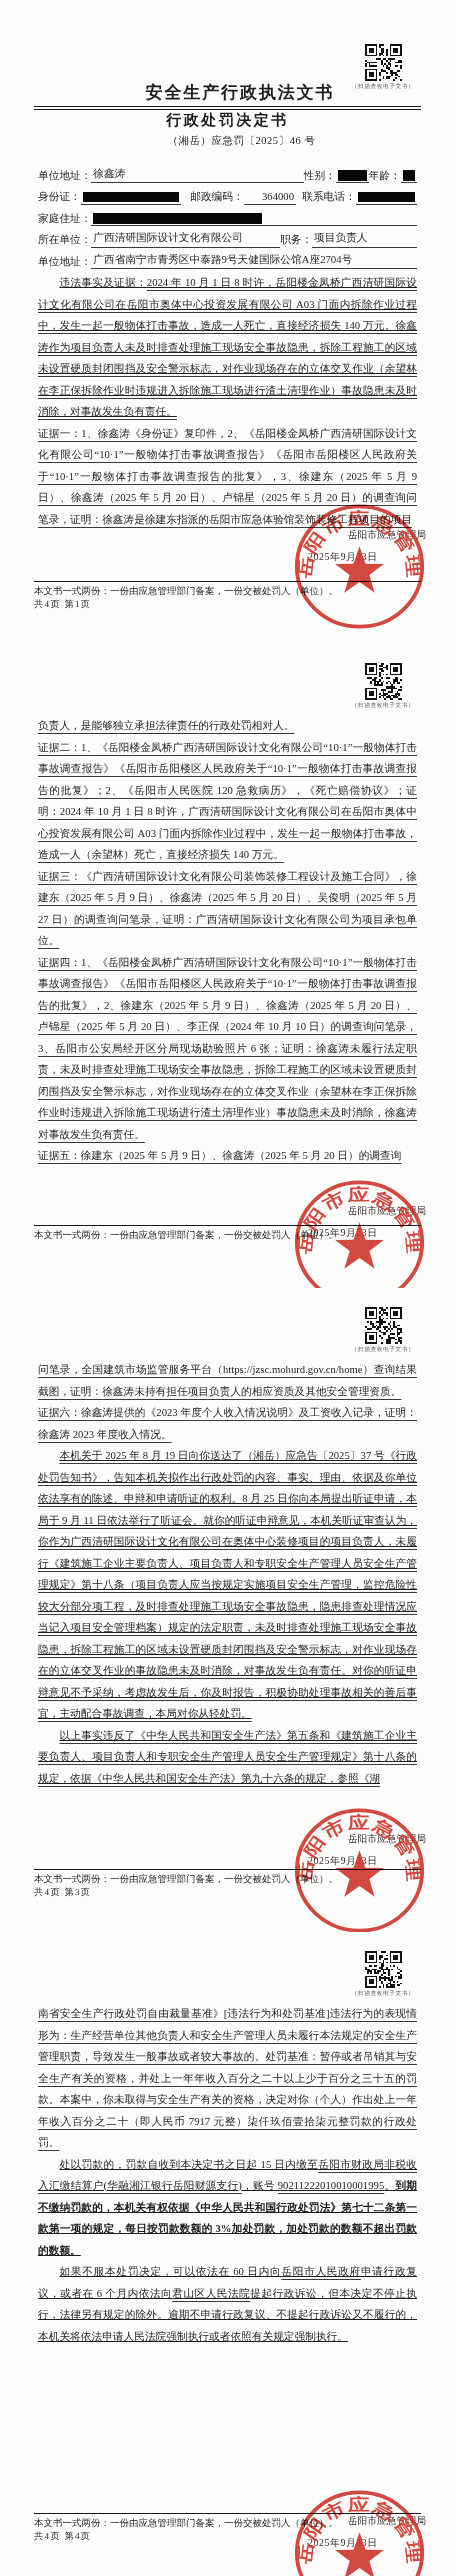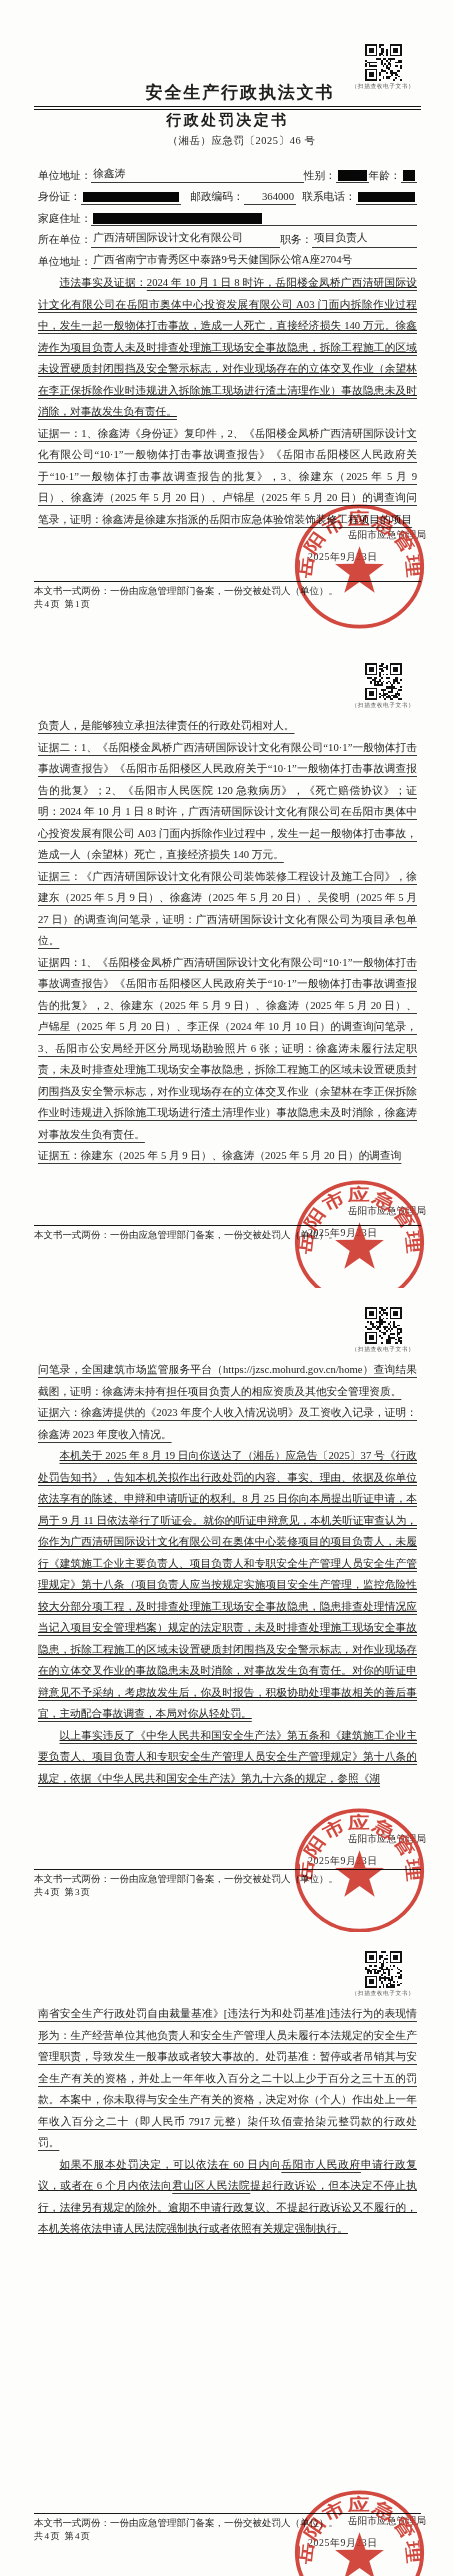--- a/index.html
+++ b/index.html
@@ -660,20 +660,21 @@
           <rect x="15" y="1" width="5" height="5" fill="#ffffff"></rect>
           <rect x="16" y="2" width="3" height="3" fill="#121212"></rect>
           <rect x="0" y="14" width="7" height="7" fill="#121212"></rect>
           <rect x="1" y="15" width="5" height="5" fill="#ffffff"></rect>
           <rect x="2" y="16" width="3" height="3" fill="#121212"></rect>
         </svg>
       <div class="qr-caption">（扫描查收电子文书）</div>
     </div>
     <div class="bodytext" style="padding-top:71px">
       <p><span class="u">南省安全生产行政处罚自由裁量基准》[违法行为和处罚基准]违法行为的表现情形为：生产经营单位其他负责人和安全生产管理人员未履行本法规定的安全生产管理职责，导致发生一般事故或者较大事故的。处罚基准：暂停或者吊销其与安全生产有关的资格，并处上一年年收入百分之二十以上少于百分之三十五的罚款。本案中，你未取得与安全生产有关的资格，决定对你（个人）作出处上一年年收入百分之二十（即人民币 7917 元整）柒仟玖佰壹拾柒元整罚款的行政处罚。</span></p>
+      <p class="ind"><span>处以罚款的，罚款自收到本决定书之日起 15 日内缴至</span><span class="u">岳阳市财政局非税收入汇缴结算户(华融湘江银行岳阳财源支行)</span><span>，账号 </span><span class="u">90211222010010001995</span><span>。</span><span class="b">到期不缴纳罚款的，本机关有权依据《中华人民共和国行政处罚法》第七十二条第一款第一项的规定，每日按罚款数额的 3%加处罚款，加处罚款的数额不超出罚款的数额。</span></p>
       <p class="ind"><span>如果不服本处罚决定，可以依法在 60 日内向</span><span class="u">岳阳市人民政府</span><span>申请行政复议，或者在 6 个月内依法向</span><span class="u">君山区人民法院</span><span>提起行政诉讼，但本决定不停止执行，法律另有规定的除外。逾期不申请行政复议、不提起行政诉讼又不履行的，本机关将依法申请人民法院强制执行或者依照有关规定强制执行。</span></p>
     </div>
     <div class="stamp s4">
       <div class="stamp-agency">岳阳市应急管理局</div>
       <div class="stamp-date">2025年9月23日</div>
       <svg class="seal" viewBox="0 0 210 210">
         <ellipse cx="105" cy="105" rx="99" ry="95" fill="none" stroke="#cf3126" stroke-width="6"></ellipse>
         <path id="arc4" d="M 31,132 A 76,76 0 1 1 179,132" fill="none"></path>
         <text font-size="27" font-weight="bold" fill="#cf3126" letter-spacing="2"><textPath href="#arc4" startOffset="8" textLength="295" lengthAdjust="spacingAndGlyphs">岳阳市应急管理局</textPath></text>
         <path d="M105 73 L114.5 100.5 L143.5 101 L120.5 118.5 L129 146.5 L105 129.5 L81 146.5 L89.5 118.5 L66.5 101 L95.5 100.5 Z" fill="#cf3126"></path>

